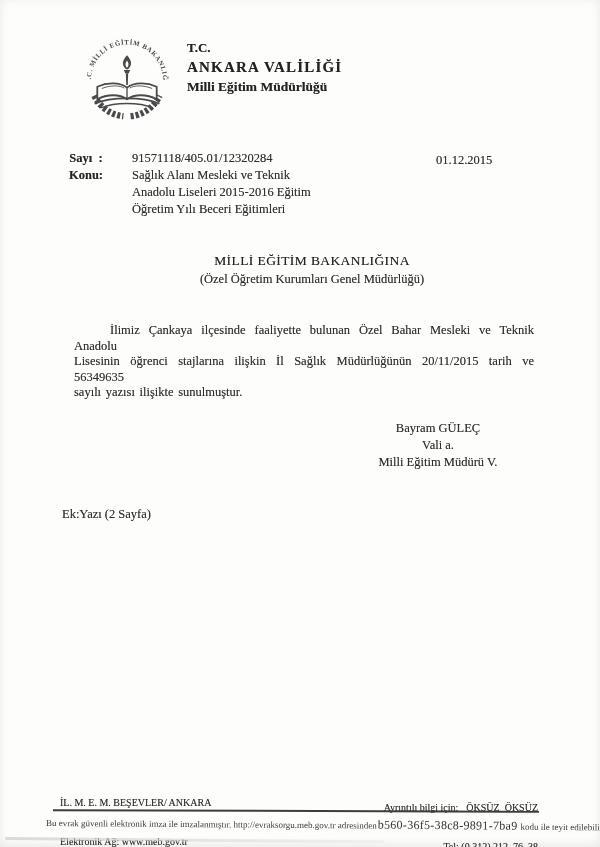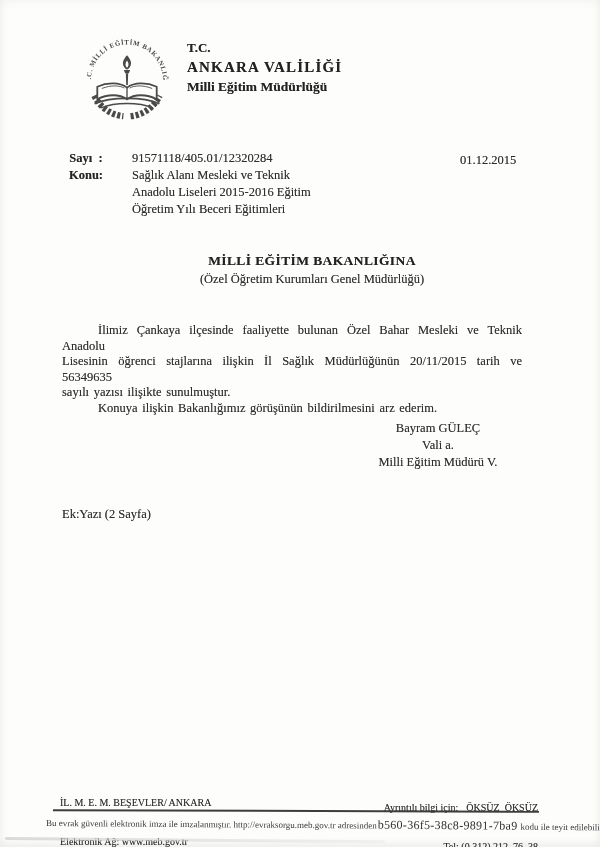--- a/index.html
+++ b/index.html
@@ -16,29 +16,29 @@
   .lh-text { position:absolute; left:187px; top:40px; width:250px; text-align:left; color:#222; }
   .lh-tc  { font-weight:bold; font-size:13px; }
   .lh-gov { font-weight:bold; font-size:15px; letter-spacing:1.2px; margin-top:3px; }
   .lh-dir { font-weight:bold; font-size:13.5px; margin-top:3px; }
 
   
   .meta { position:absolute; left:64px; top:150px; font-size:12.5px; line-height:17px; }
   .meta-row { display:flex; }
   .meta-label { flex:none; width:44px; font-weight:bold; white-space:pre; color:#252525;text-align:center; }
   .meta-value { white-space:pre;margin-left:24px; }
-  .doc-date { position:absolute; left:460px; top:153px; font-size:12.5px; }
+  .doc-date { position:absolute; left:436px; top:153px; font-size:12.5px; }
 
   
   .addressee { position:absolute; left:112px; top:253px; width:400px; text-align:center; }
-  .addr-title { font-weight:bold; font-size:13.5px; letter-spacing:.4px; color:#222; }
+  .addr-title { font-weight:normal; font-size:13.5px; letter-spacing:.4px; color:#222; }
   .addr-sub { font-size:12.5px; margin-top:3px; }
 
   
-  .body-text { position:absolute; left:62px; top:323px; width:460px; font-size:12.5px; line-height:15.5px; word-spacing:1.5px; }
+  .body-text { position:absolute; left:74px; top:323px; width:460px; font-size:12.5px; line-height:15.5px; word-spacing:1.5px; }
   .jline { text-align:justify; text-align-last:justify; }
   .indent { text-indent:36px; }
 
   
   .signature { position:absolute; left:356px; top:420px; width:164px; text-align:center; font-size:12.5px; line-height:17px; }
 
   
   .attachment { position:absolute; left:62px; top:507px; font-size:12.5px; }
 
   
@@ -113,21 +113,20 @@
 
   <div class="addressee ink">
     <div class="addr-title">MİLLİ EĞİTİM BAKANLIĞINA</div>
     <div class="addr-sub">(Özel Öğretim Kurumları Genel Müdürlüğü)</div>
   </div>
 
   <div class="body-text ink">
     <div class="jline indent">İlimiz Çankaya ilçesinde faaliyette bulunan Özel Bahar Mesleki ve Teknik Anadolu</div>
     <div class="jline">Lisesinin öğrenci stajlarına ilişkin İl Sağlık Müdürlüğünün 20/11/2015 tarih ve 56349635</div>
     <div>sayılı yazısı ilişikte sunulmuştur.</div>
-    <div class="indent">Konuya ilişkin Bakanlığımız görüşünün bildirilmesini arz ederim.</div>
   </div>
 
   <div class="signature ink">
     <div>Bayram GÜLEÇ</div>
     <div>Vali a.</div>
     <div>Milli Eğitim Müdürü V.</div>
   </div>
 
   <div class="attachment ink">Ek:Yazı (2 Sayfa)</div>
 

